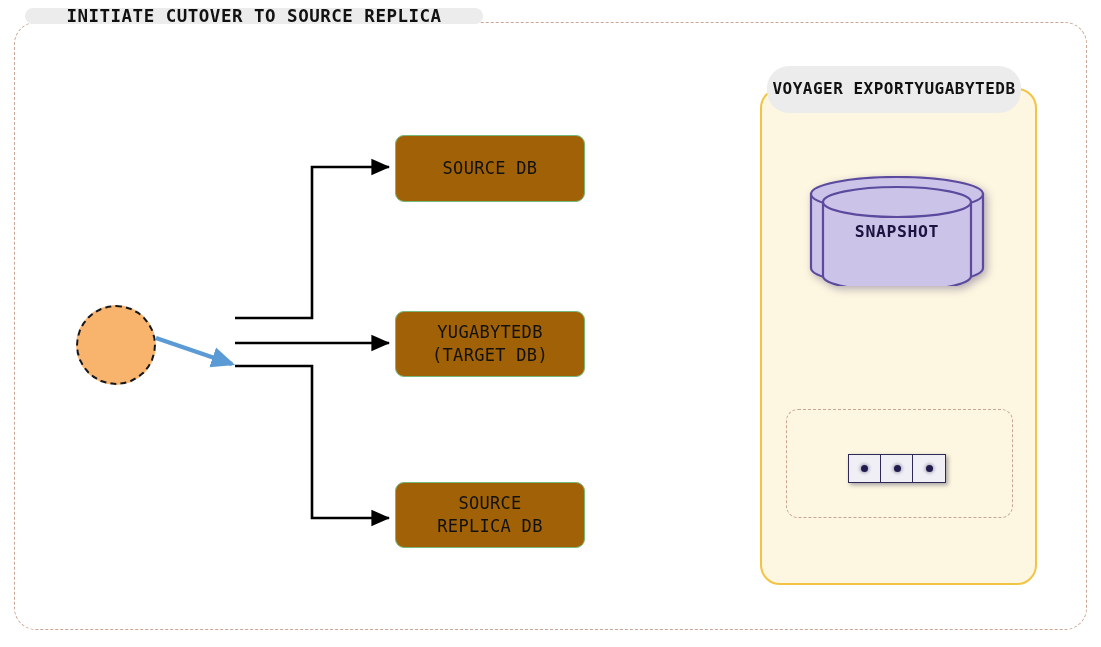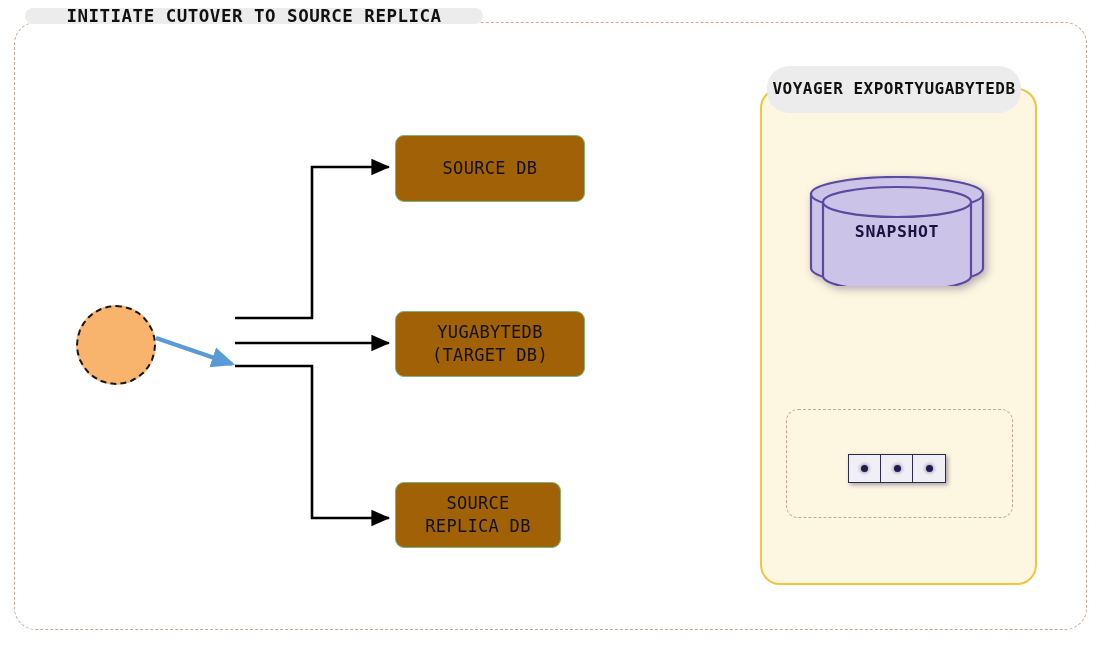--- a/index.html
+++ b/index.html
@@ -88,21 +88,21 @@
     justify-content: center;
     text-align: center;
     color: #111111;
     font-size: 17px;
     line-height: 1.36;
     white-space: pre-line;
     letter-spacing: 0.3px;
   }
   .db-source      { left: 395px; top: 135px; width: 190px; height: 67px; }
   .db-yugabyte    { left: 395px; top: 311px; width: 190px; height: 66px; text-align: center; }
-  .db-replica     { left: 395px; top: 482px; width: 166px; height: 66px; }
+  .db-replica     { left: 395px; top: 482px; width: 190px; height: 66px; }
 
   
   .user-circle {
     left: 76px;
     top: 305px;
     width: 80px;
     height: 80px;
     border-radius: 50%;
     background: #f8b46d;
     border: 2px dashed #16171c;

